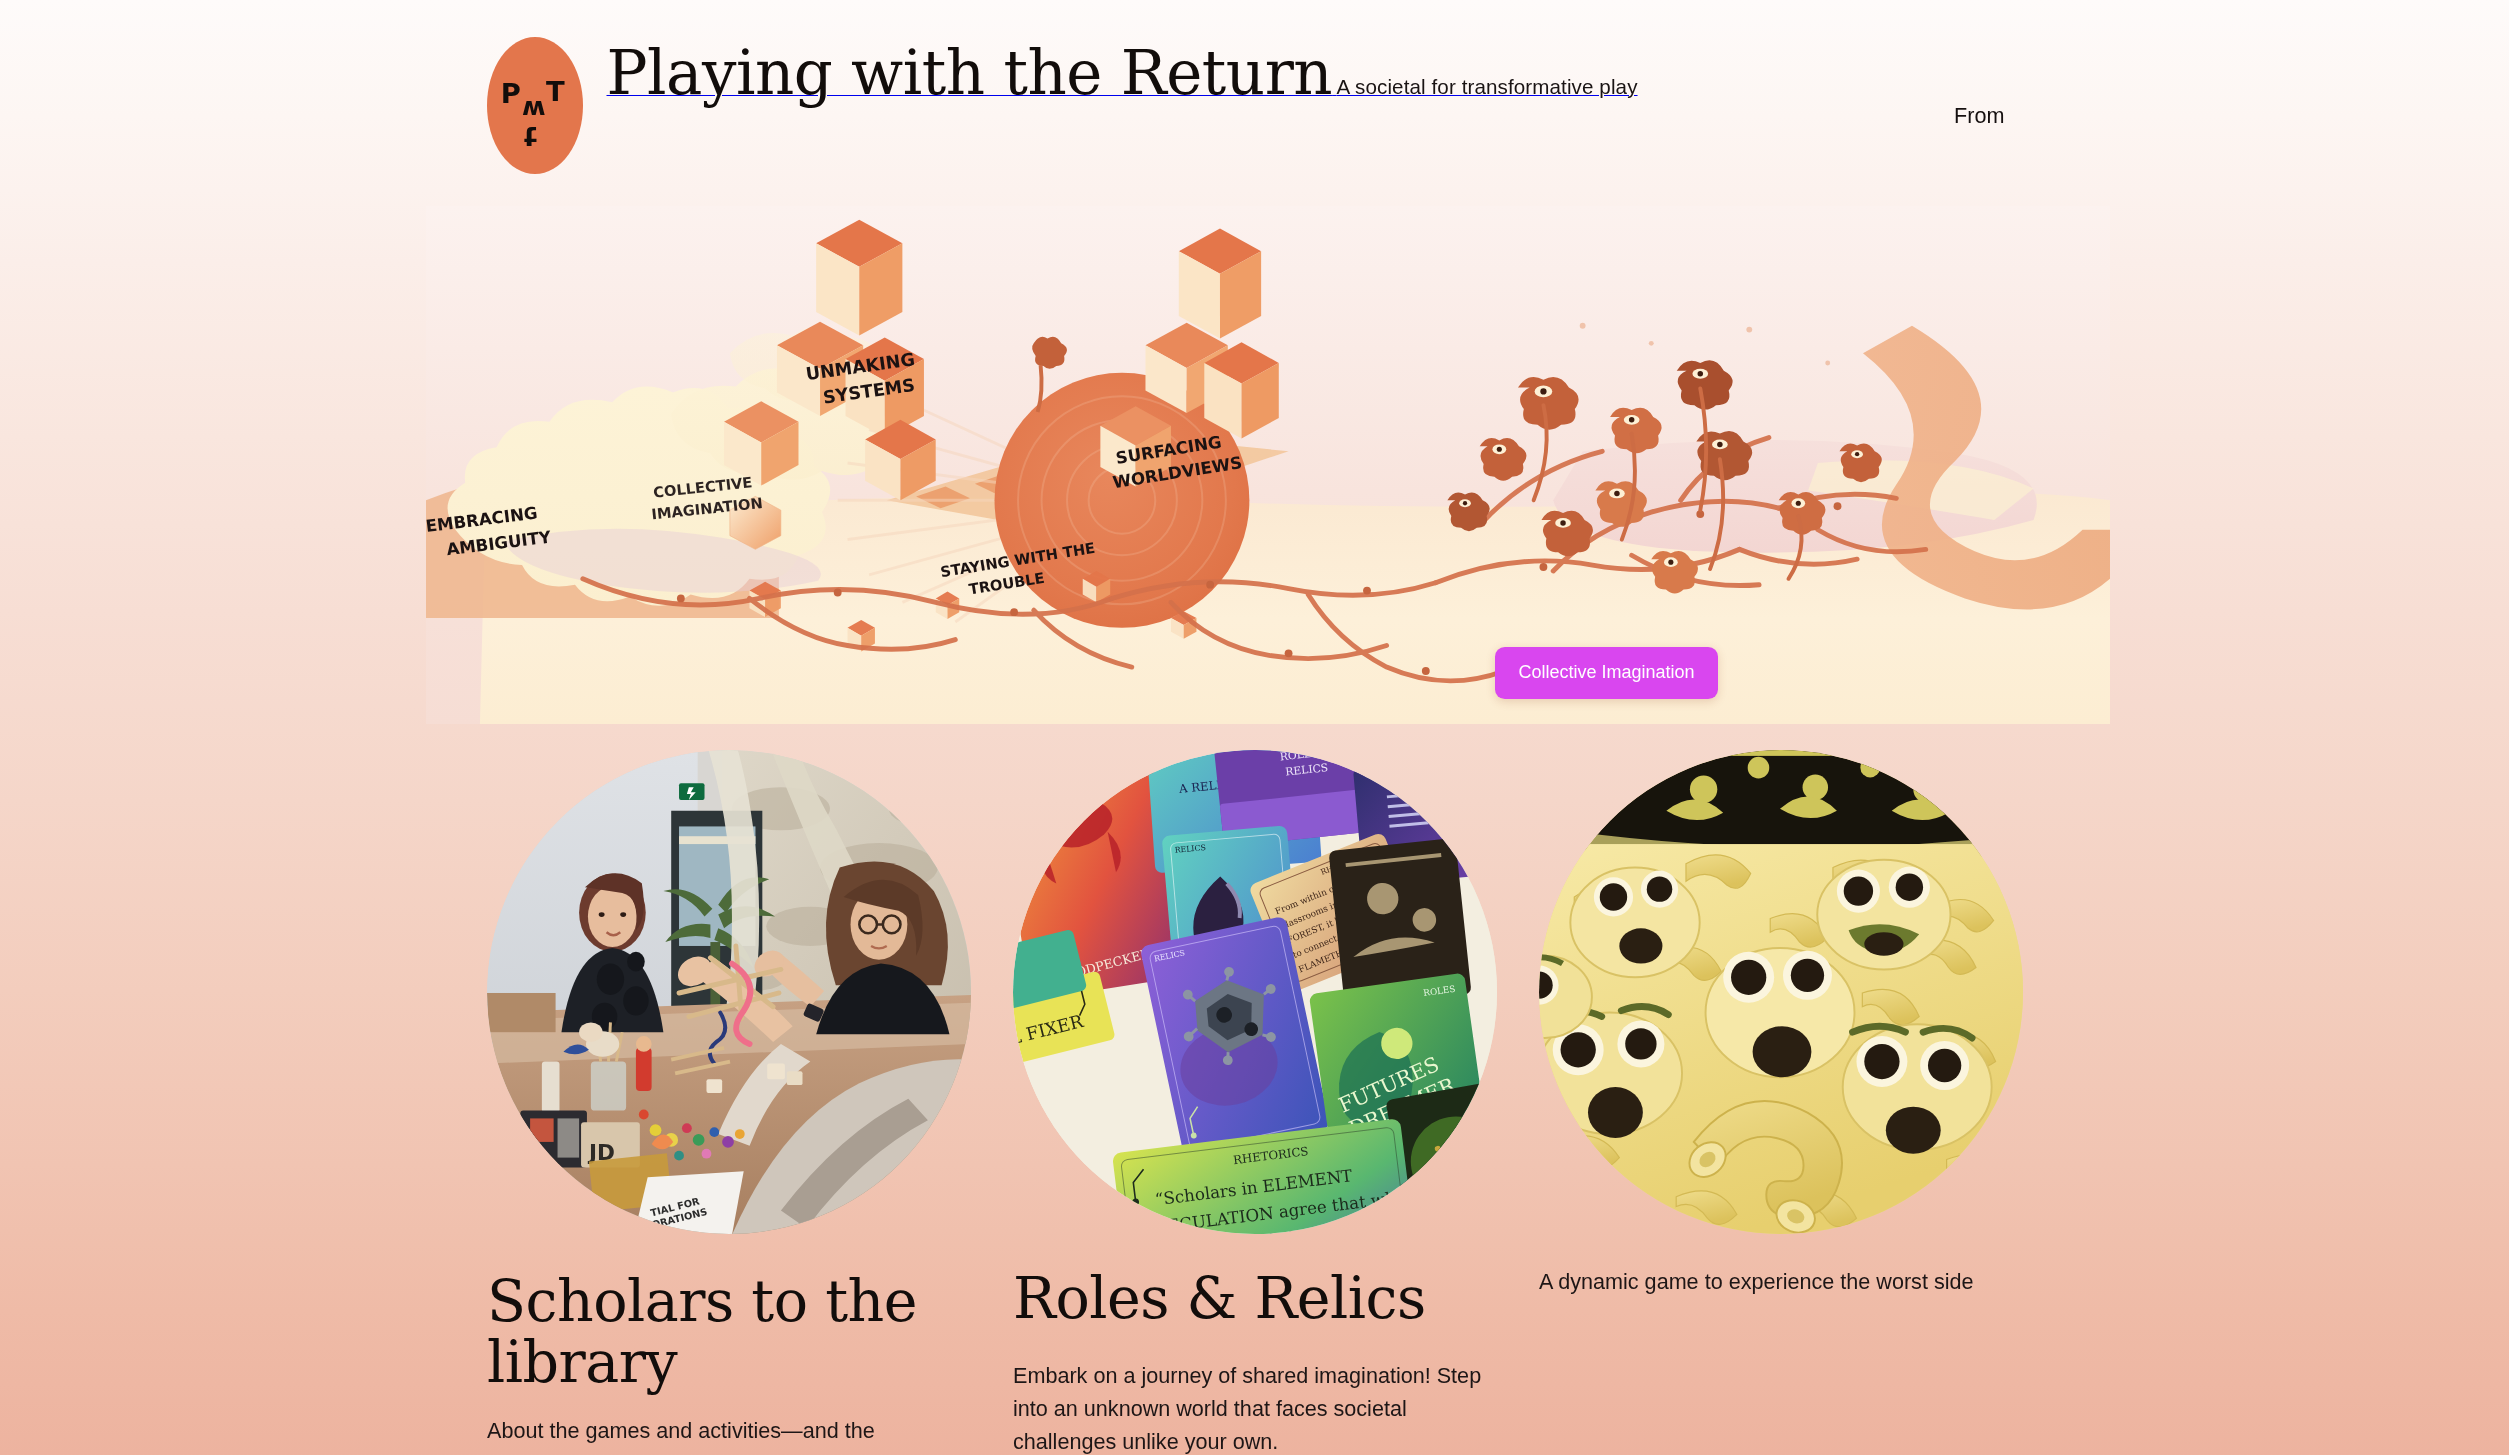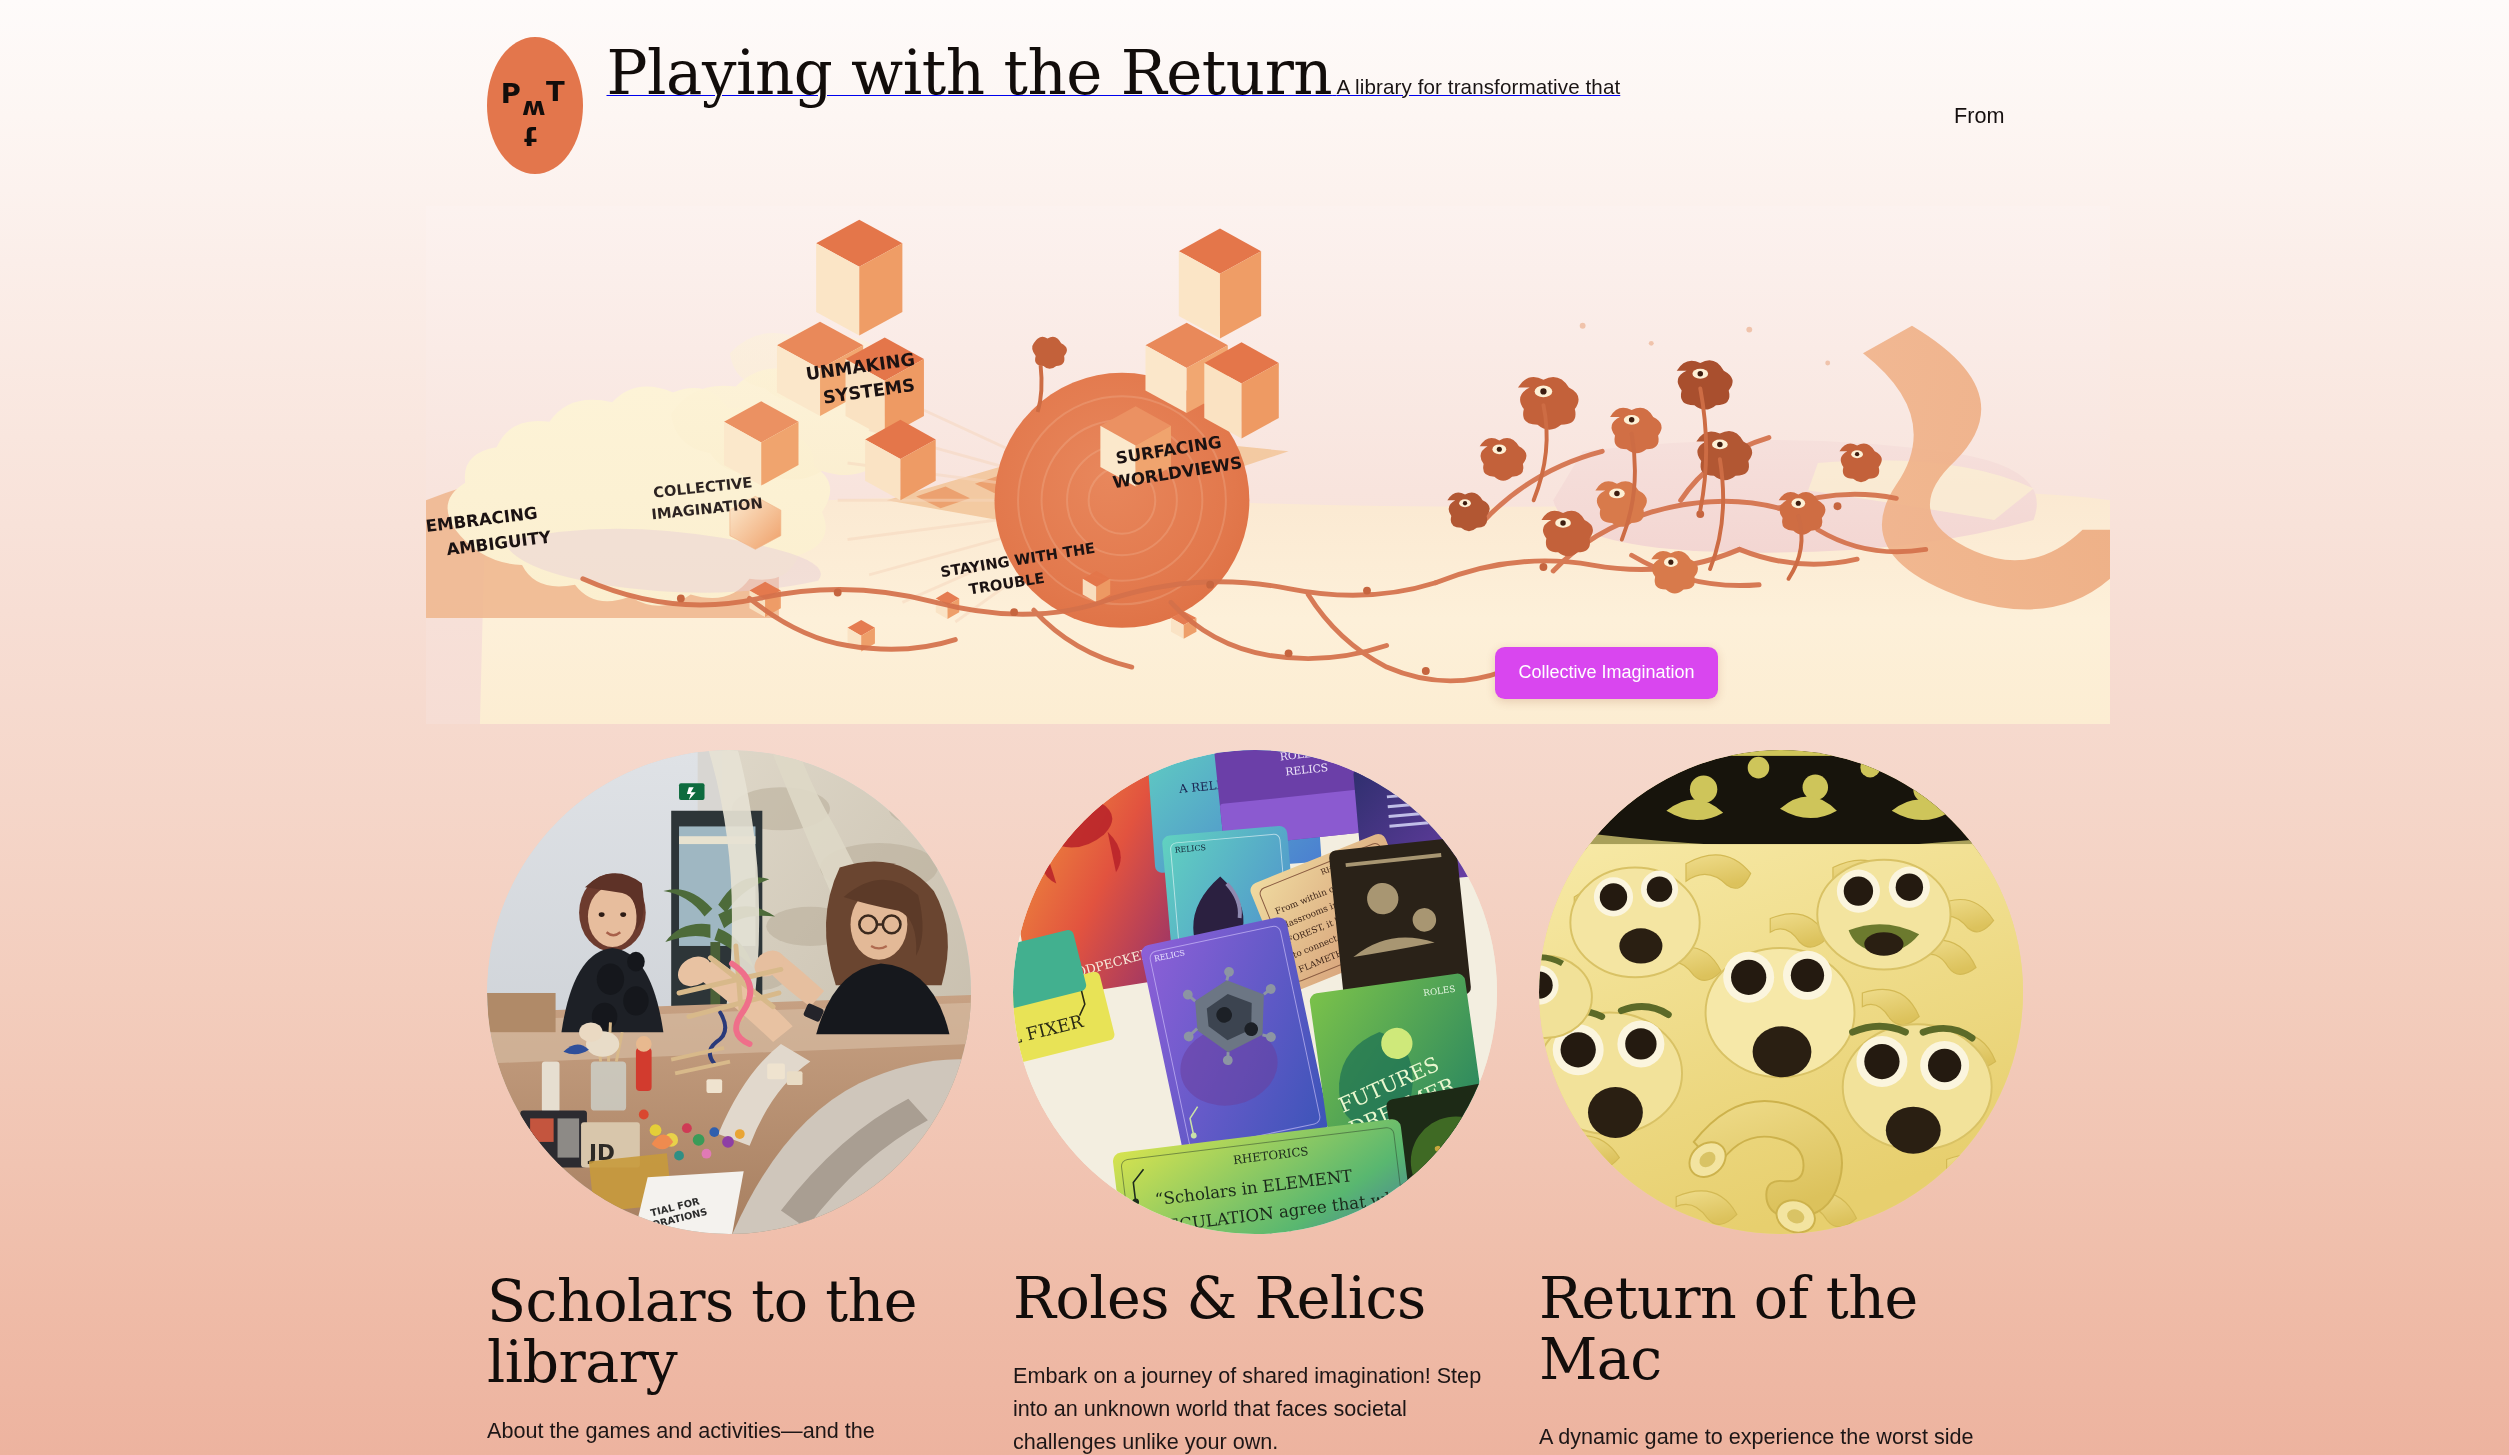--- a/index.html
+++ b/index.html
@@ -190,21 +190,21 @@
 
   <a class="brand" href="#">
     <span class="logo-mark">
       <span class="logo-letter lg-p">P</span>
       <span class="logo-letter lg-w">w</span>
       <span class="logo-letter lg-t">T</span>
       <span class="logo-letter lg-t2">t</span>
     </span>
     <span class="brand-text">
       <span class="site-title">Playing with the Return</span>
-      <span class="site-tagline">A library for transformative that</span>
+      <span class="site-tagline">A societal for transformative play</span>
     </span>
   </a>
 
   <nav class="main-nav">
     <a class="nav-link" href="#">From</a>
   </nav>
 </header>
 
 <section class="hero">
   <svg viewBox="0 0 1718 528" preserveAspectRatio="none">
@@ -1030,18 +1030,17 @@
 
           <g>
             <ellipse cx="6" cy="252" rx="48" ry="42" fill="#f1e198" stroke="#d9c265" stroke-width="2"></ellipse>
             <circle cx="0" cy="240" r="20" fill="#fbf5de"></circle>
               <circle cx="0" cy="240" r="14" fill="#241a10"></circle>
             <path d="M -20 216 q 24 -10 44 2" fill="none" stroke="#5c6a28" stroke-width="6"></path>
           </g>
         </g>
       </svg>
     </div>
-    <h2 class="card-title">Return of the Mac</h2>
     <p class="card-body">A dynamic game to experience the worst side</p>
   </article>
 
 </section>
 
 
 </body></html>

